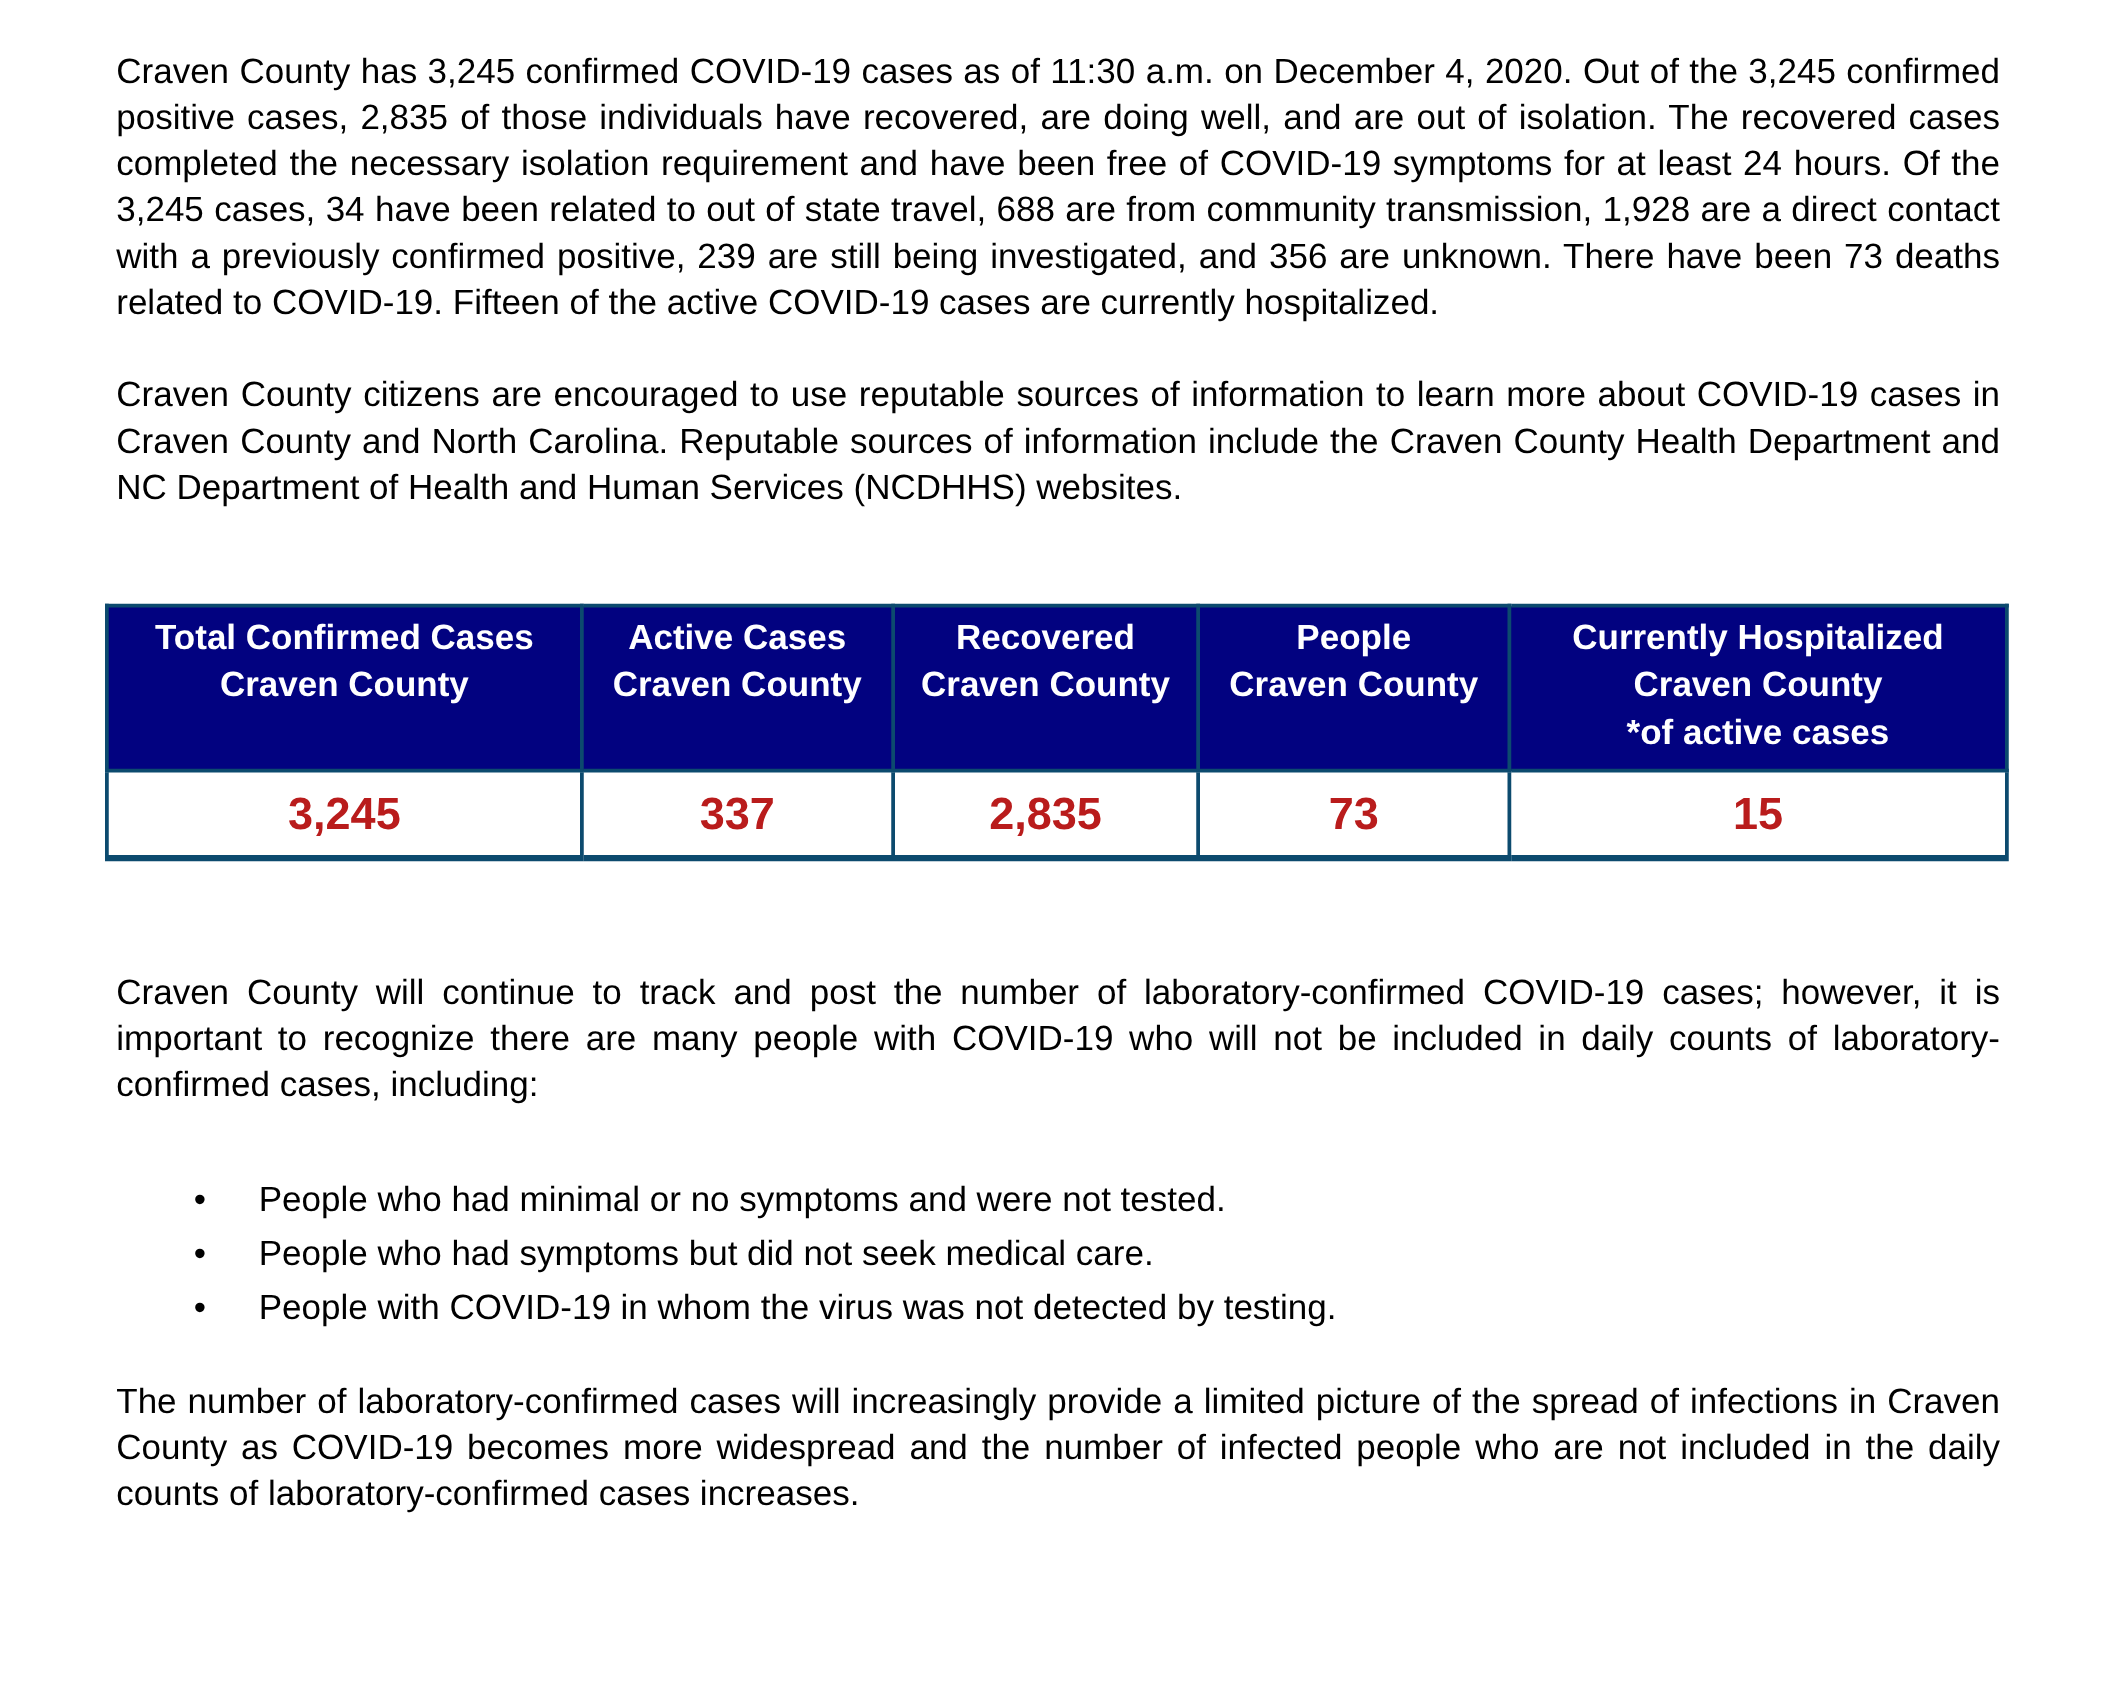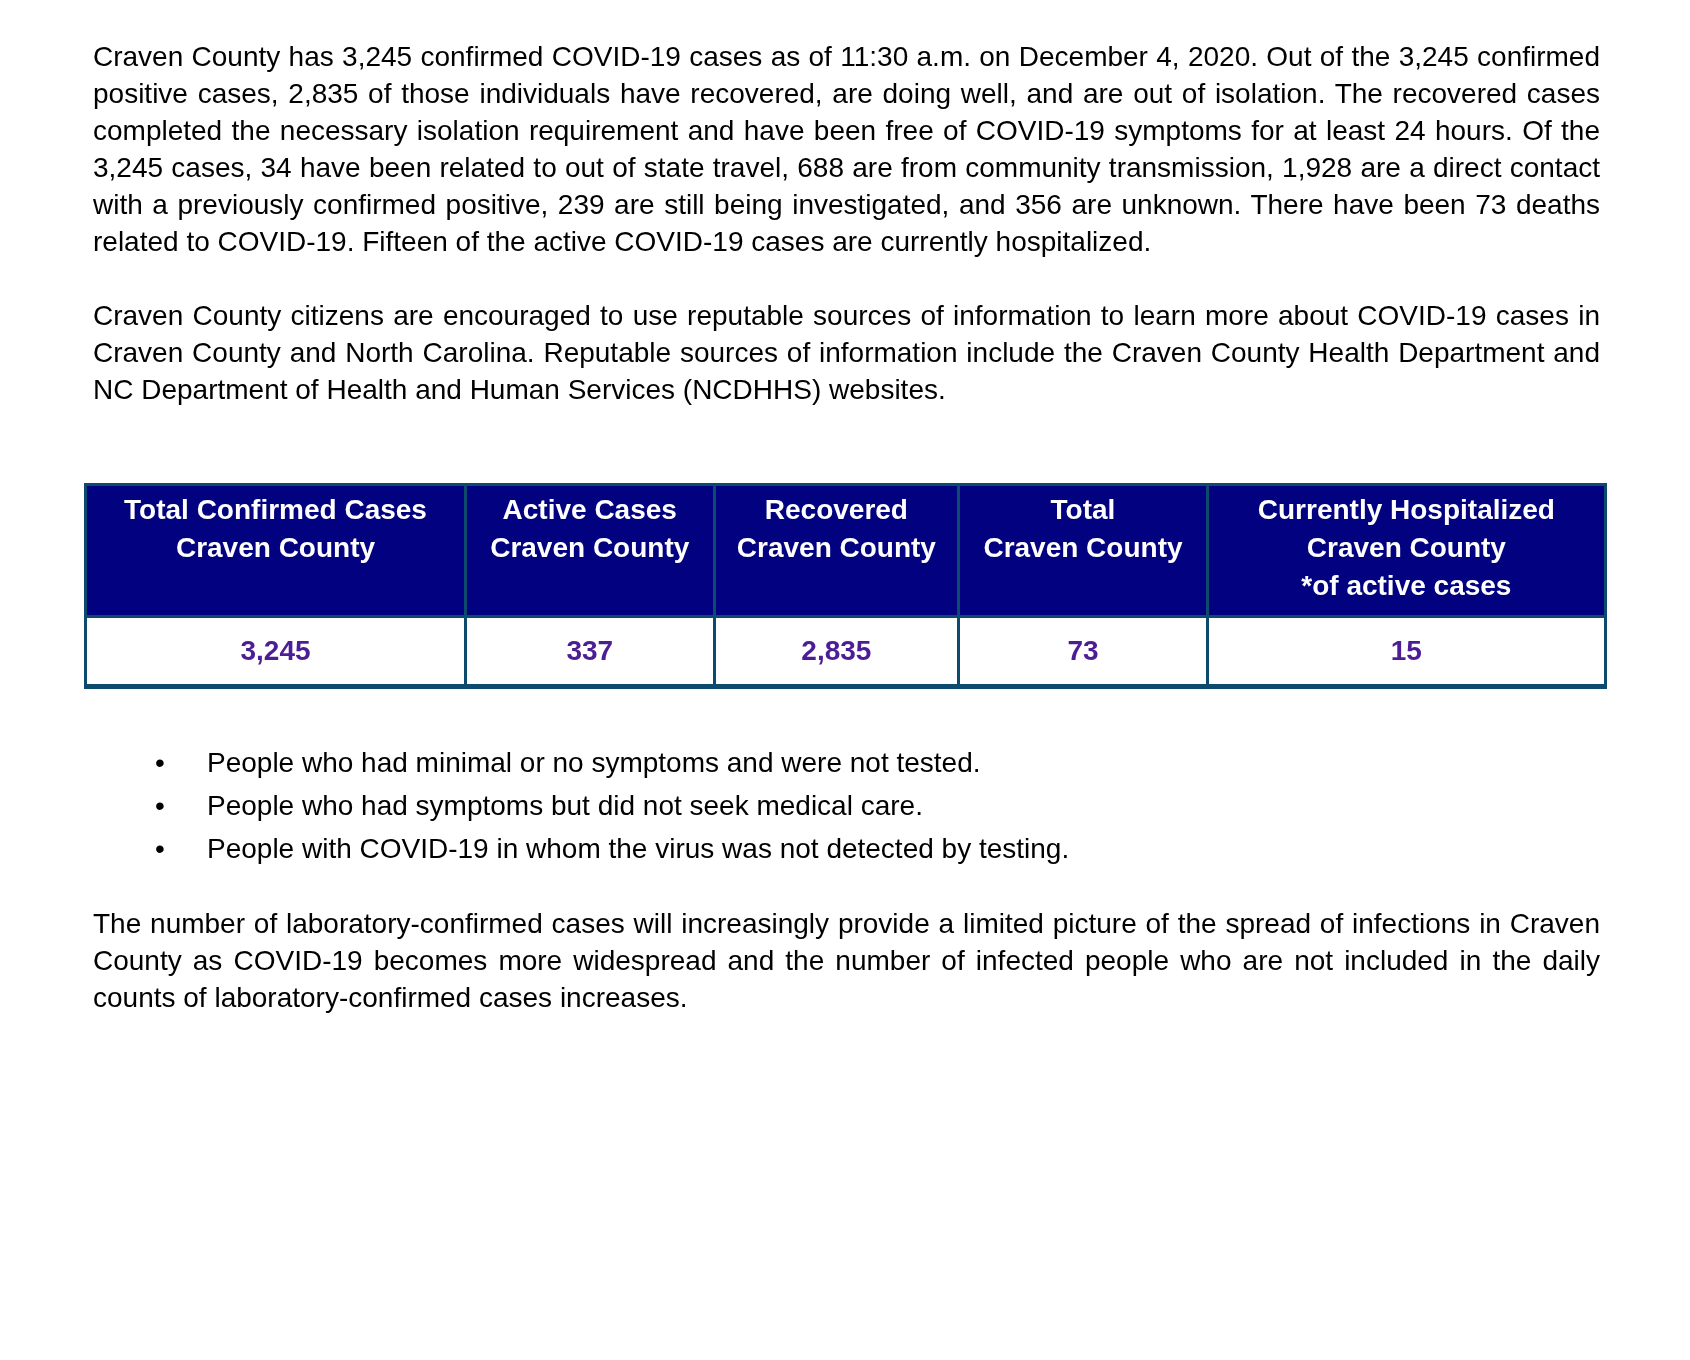--- a/index.html
+++ b/index.html
@@ -47,23 +47,23 @@
     color: #ffffff;
     font-weight: bold;
     font-size: 28px;
     line-height: 38px;
     text-align: center;
     vertical-align: top;
     padding: 5px 6px 10px 6px;
   }
   table.stats td {
     background: #ffffff;
-    color: #4c1d95;
+    color: #b91c1c;
     font-weight: bold;
-    font-size: 28px;
+    font-size: 36px;
     text-align: center;
     vertical-align: middle;
     height: 64px;
     border-bottom-width: 5px;
   }
 
   ul.exclusions {
     list-style: none;
     margin: 54px 0 0 0;
     padding: 0 0 0 62px;
@@ -109,41 +109,42 @@
         </th>
         <th>
           <div>Active Cases</div>
           <div>Craven County</div>
         </th>
         <th>
           <div>Recovered</div>
           <div>Craven County</div>
         </th>
         <th>
-          <div>Total</div>
+          <div>People</div>
           <div>Craven County</div>
         </th>
         <th>
           <div>Currently Hospitalized</div>
           <div>Craven County</div>
           <div>*of active cases</div>
         </th>
       </tr>
     </thead>
     <tbody>
       <tr>
         <td>3,245</td>
         <td>337</td>
         <td>2,835</td>
         <td>73</td>
         <td>15</td>
       </tr>
     </tbody>
   </table>
 
+  <p class="para para-3">Craven County will continue to track and post the number of laboratory-confirmed COVID-19 cases; however, it is important to recognize there are many people with COVID-19 who will not be included in daily counts of laboratory-confirmed cases, including:</p>
 
   <ul class="exclusions">
     <li>
       <span class="bullet-marker"></span>
       <span class="bullet-text">People who had minimal or no symptoms and were not tested.</span>
     </li>
     <li>
       <span class="bullet-marker"></span>
       <span class="bullet-text">People who had symptoms but did not seek medical care.</span>
     </li>

